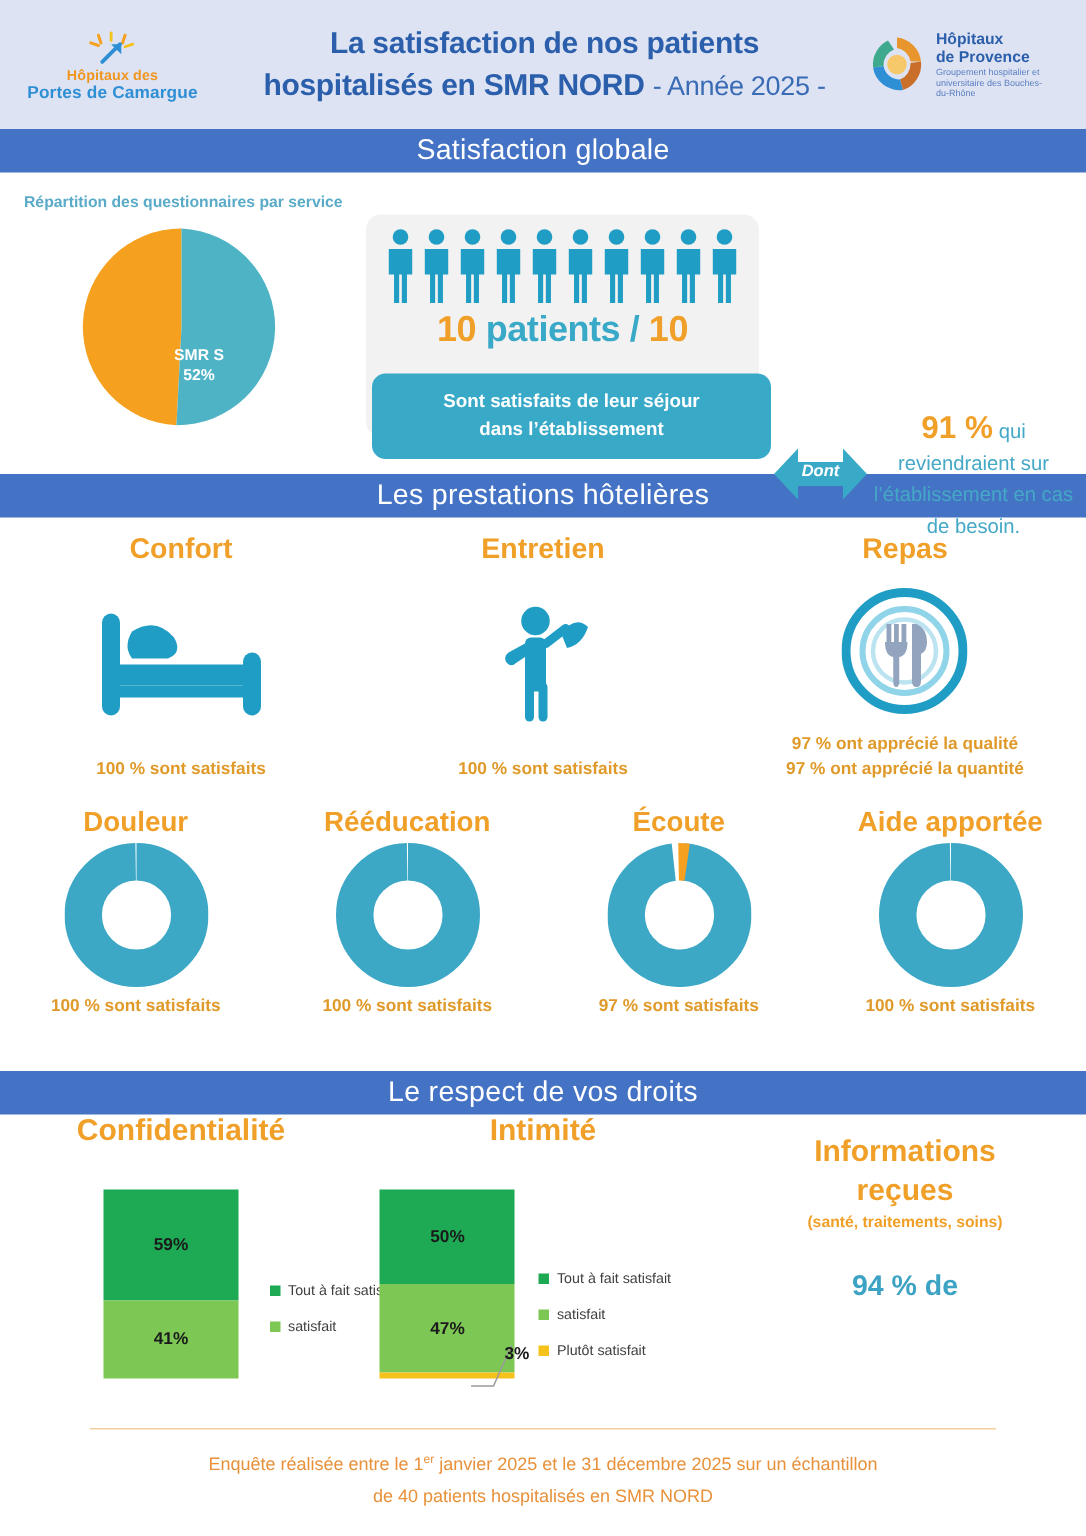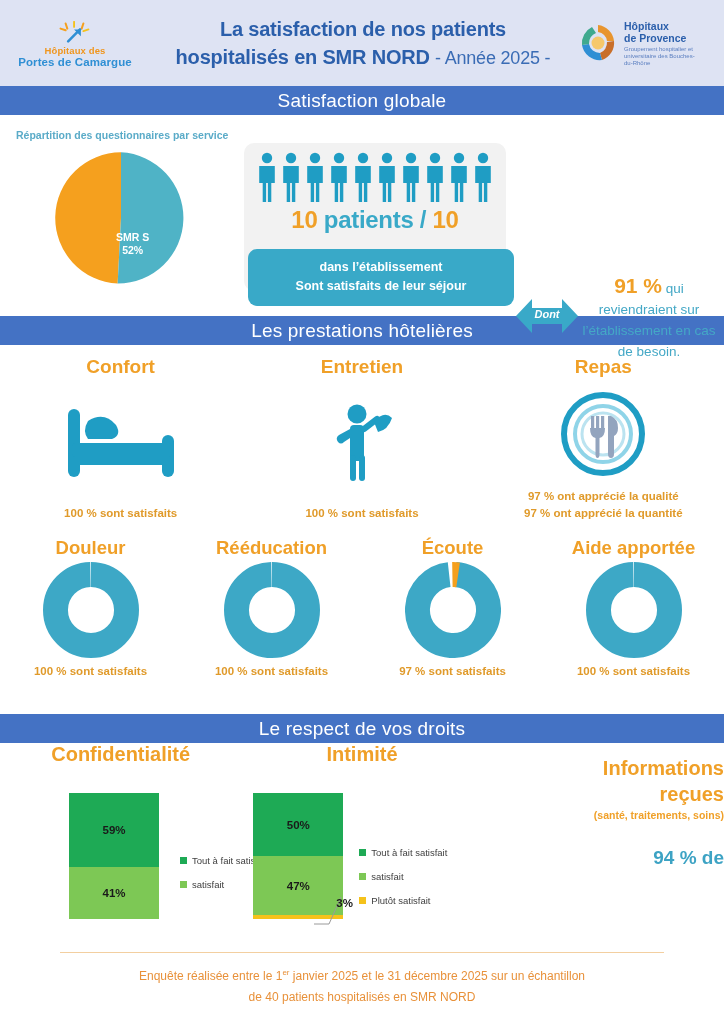--- a/index.html
+++ b/index.html
@@ -219,21 +219,21 @@
   .callout-3 {
     position: absolute; left: 95px; top: 104px;
     font-size: 11.5px; font-weight: bold; color: #1a1a1a;
   }
   .callout-line {
     position: absolute; left: 72px; top: 100px;
     width: 30px; height: 32px;
   }
 
   .info-block {
-    text-align: right; padding-top: 12px;
+    text-align: center; padding-top: 12px;
   }
   .info-block .i1 {
     font-size: 20px; font-weight: bold; color: #f0a028;
     line-height: 26px;
   }
   .info-block .i2 {
     font-size: 10.5px; font-weight: bold; color: #f0a028;
     margin-top: 2px;
   }
   .info-block .i3 {
@@ -371,22 +371,22 @@
             <circle cx="11" cy="6" r="5.2" fill="#1F9DC4"></circle>
             <path d="M3.2 14h15.6v17H15.3v19h-3.4V31h-1.8v19H6.7V31H3.2z" fill="#1F9DC4"></path>
           </svg>
       </div>
       <div class="patients-count">
         <span class="o">10</span><span class="t"> patients / </span><span class="o">10</span>
       </div>
     </div>
 
     <div class="patients-banner">
+      <div>Sont satisfaits de leur séjour</div>
       <div>dans l’établissement</div>
-      <div>Sont satisfaits de leur séjour</div>
     </div>
 
     <svg class="dont-arrow" viewBox="0 0 62 46">
       <path d="M0 23 L16 6 L16 15 L46 15 L46 6 L62 23 L46 40 L46 31 L16 31 L16 40 Z" fill="#39A9C8"></path>
     </svg>
     <div class="dont-text">Dont</div>
 
     <div class="nine-one">
       <span class="big">91 %</span><span> qui reviendraient sur l’établissement en cas de besoin.</span>
     </div>

